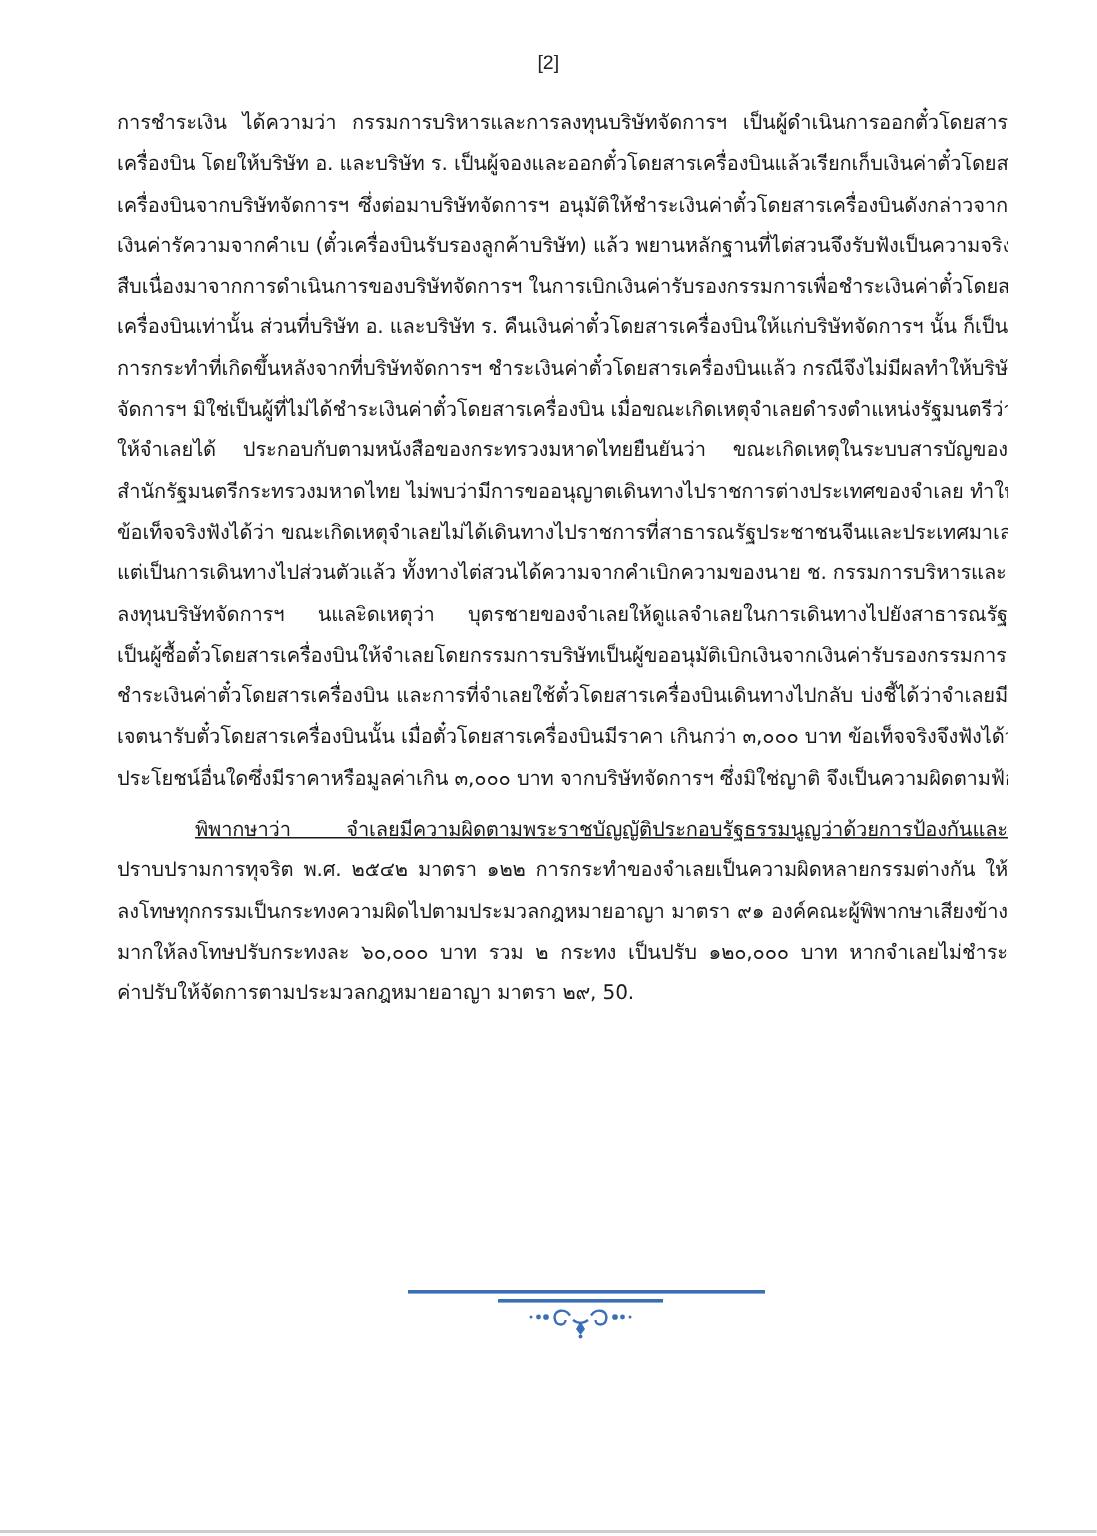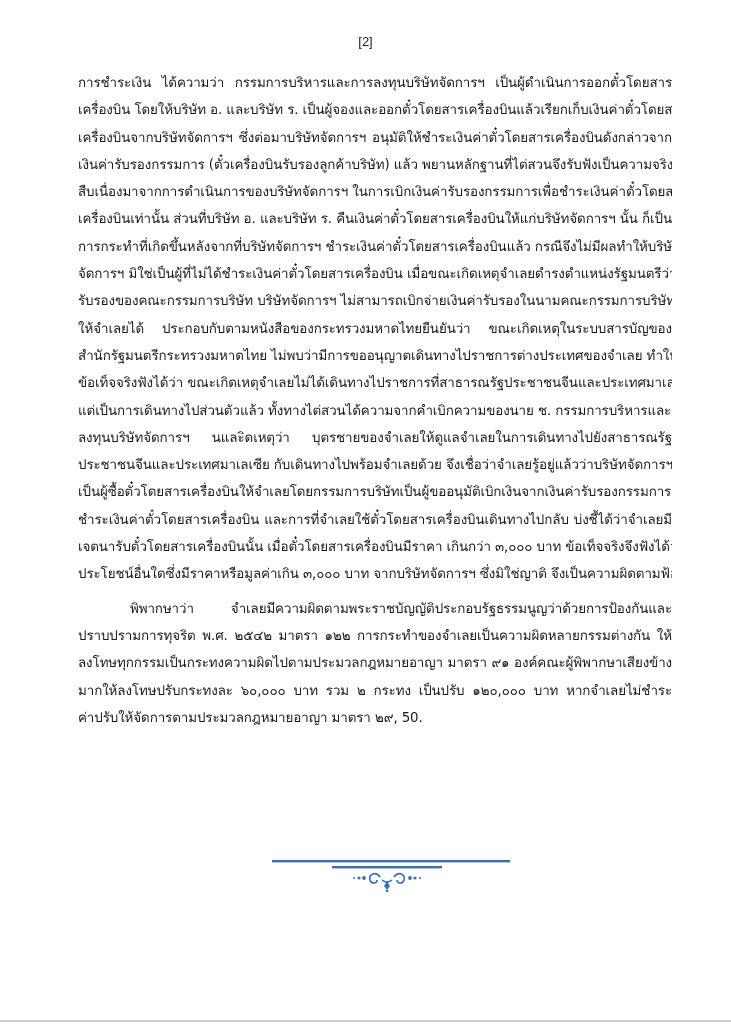--- a/index.html
+++ b/index.html
@@ -56,20 +56,21 @@
       text-align-last: justify;
       text-align: justify;
       height: 27.3px;
       overflow: hidden;
     }
     .line.last {
       text-align-last: left;
     }
     .line.indent {
       padding-left: 52px;
+      text-decoration: underline;
     }
     .para-gap {
       height: 7px;
     }
     .ornament {
       position: absolute;
       left: 262px;
       top: 860px;
       width: 256px;
       height: 50px;
@@ -81,32 +82,30 @@
 <div class="page">
 
   <div class="page-number">[2]</div>
 
   <div class="body-text">
 
     <div>
       <span class="line">การชำระเงิน ได้ความว่า กรรมการบริหารและการลงทุนบริษัทจัดการฯ เป็นผู้ดำเนินการออกตั๋วโดยสาร</span>
       <span class="line">เครื่องบิน โดยให้บริษัท อ. และบริษัท ร. เป็นผู้จองและออกตั๋วโดยสารเครื่องบินแล้วเรียกเก็บเงินค่าตั๋วโดยสาร</span>
       <span class="line">เครื่องบินจากบริษัทจัดการฯ ซึ่งต่อมาบริษัทจัดการฯ อนุมัติให้ชำระเงินค่าตั๋วโดยสารเครื่องบินดังกล่าวจาก</span>
-      <span class="line">เงินค่ารับรองกรรมการ (ตั๋วเครื่องบินรับรองลูกค้าบริษัท) แล้ว พยานหลักฐานที่ไต่สวนจึงรับฟังเป็นความจริง</span>
+      <span class="line">เงินค่ารัความจากคำเบ (ตั๋วเครื่องบินรับรองลูกค้าบริษัท) แล้ว พยานหลักฐานที่ไต่สวนจึงรับฟังเป็นความจริง</span>
       <span class="line">สืบเนื่องมาจากการดำเนินการของบริษัทจัดการฯ ในการเบิกเงินค่ารับรองกรรมการเพื่อชำระเงินค่าตั๋วโดยสาร</span>
       <span class="line">เครื่องบินเท่านั้น ส่วนที่บริษัท อ. และบริษัท ร. คืนเงินค่าตั๋วโดยสารเครื่องบินให้แก่บริษัทจัดการฯ นั้น ก็เป็น</span>
       <span class="line">การกระทำที่เกิดขึ้นหลังจากที่บริษัทจัดการฯ ชำระเงินค่าตั๋วโดยสารเครื่องบินแล้ว กรณีจึงไม่มีผลทำให้บริษัท</span>
       <span class="line">จัดการฯ มิใช่เป็นผู้ที่ไม่ได้ชำระเงินค่าตั๋วโดยสารเครื่องบิน เมื่อขณะเกิดเหตุจำเลยดำรงตำแหน่งรัฐมนตรีว่าการ</span>
-      <span class="line">รับรองของคณะกรรมการบริษัท บริษัทจัดการฯ ไม่สามารถเบิกจ่ายเงินค่ารับรองในนามคณะกรรมการบริษัท</span>
       <span class="line">ให้จำเลยได้ ประกอบกับตามหนังสือของกระทรวงมหาดไทยยืนยันว่า ขณะเกิดเหตุในระบบสารบัญของ</span>
       <span class="line">สำนักรัฐมนตรีกระทรวงมหาดไทย ไม่พบว่ามีการขออนุญาตเดินทางไปราชการต่างประเทศของจำเลย ทำให้</span>
       <span class="line">ข้อเท็จจริงฟังได้ว่า ขณะเกิดเหตุจำเลยไม่ได้เดินทางไปราชการที่สาธารณรัฐประชาชนจีนและประเทศมาเลเซีย</span>
       <span class="line">แต่เป็นการเดินทางไปส่วนตัวแล้ว ทั้งทางไต่สวนได้ความจากคำเบิกความของนาย ช. กรรมการบริหารและการ</span>
       <span class="line">ลงทุนบริษัทจัดการฯ นและิดเหตุว่า บุตรชายของจำเลยให้ดูแลจำเลยในการเดินทางไปยังสาธารณรัฐ</span>
-      <span class="line">ประชาชนจีนและประเทศมาเลเซีย กับเดินทางไปพร้อมจำเลยด้วย จึงเชื่อว่าจำเลยรู้อยู่แล้วว่าบริษัทจัดการฯ</span>
       <span class="line">เป็นผู้ซื้อตั๋วโดยสารเครื่องบินให้จำเลยโดยกรรมการบริษัทเป็นผู้ขออนุมัติเบิกเงินจากเงินค่ารับรองกรรมการ</span>
       <span class="line">ชำระเงินค่าตั๋วโดยสารเครื่องบิน และการที่จำเลยใช้ตั๋วโดยสารเครื่องบินเดินทางไปกลับ บ่งชี้ได้ว่าจำเลยมี</span>
       <span class="line">เจตนารับตั๋วโดยสารเครื่องบินนั้น เมื่อตั๋วโดยสารเครื่องบินมีราคา เกินกว่า ๓,๐๐๐ บาท ข้อเท็จจริงจึงฟังได้ว่า</span>
       <span class="line">ประโยชน์อื่นใดซึ่งมีราคาหรือมูลค่าเกิน ๓,๐๐๐ บาท จากบริษัทจัดการฯ ซึ่งมิใช่ญาติ จึงเป็นความผิดตามฟ้อง</span>
     </div>
 
     <div class="para-gap"></div>
 
     <div>
       <span class="line indent">พิพากษาว่า จำเลยมีความผิดตามพระราชบัญญัติประกอบรัฐธรรมนูญว่าด้วยการป้องกันและ</span>

